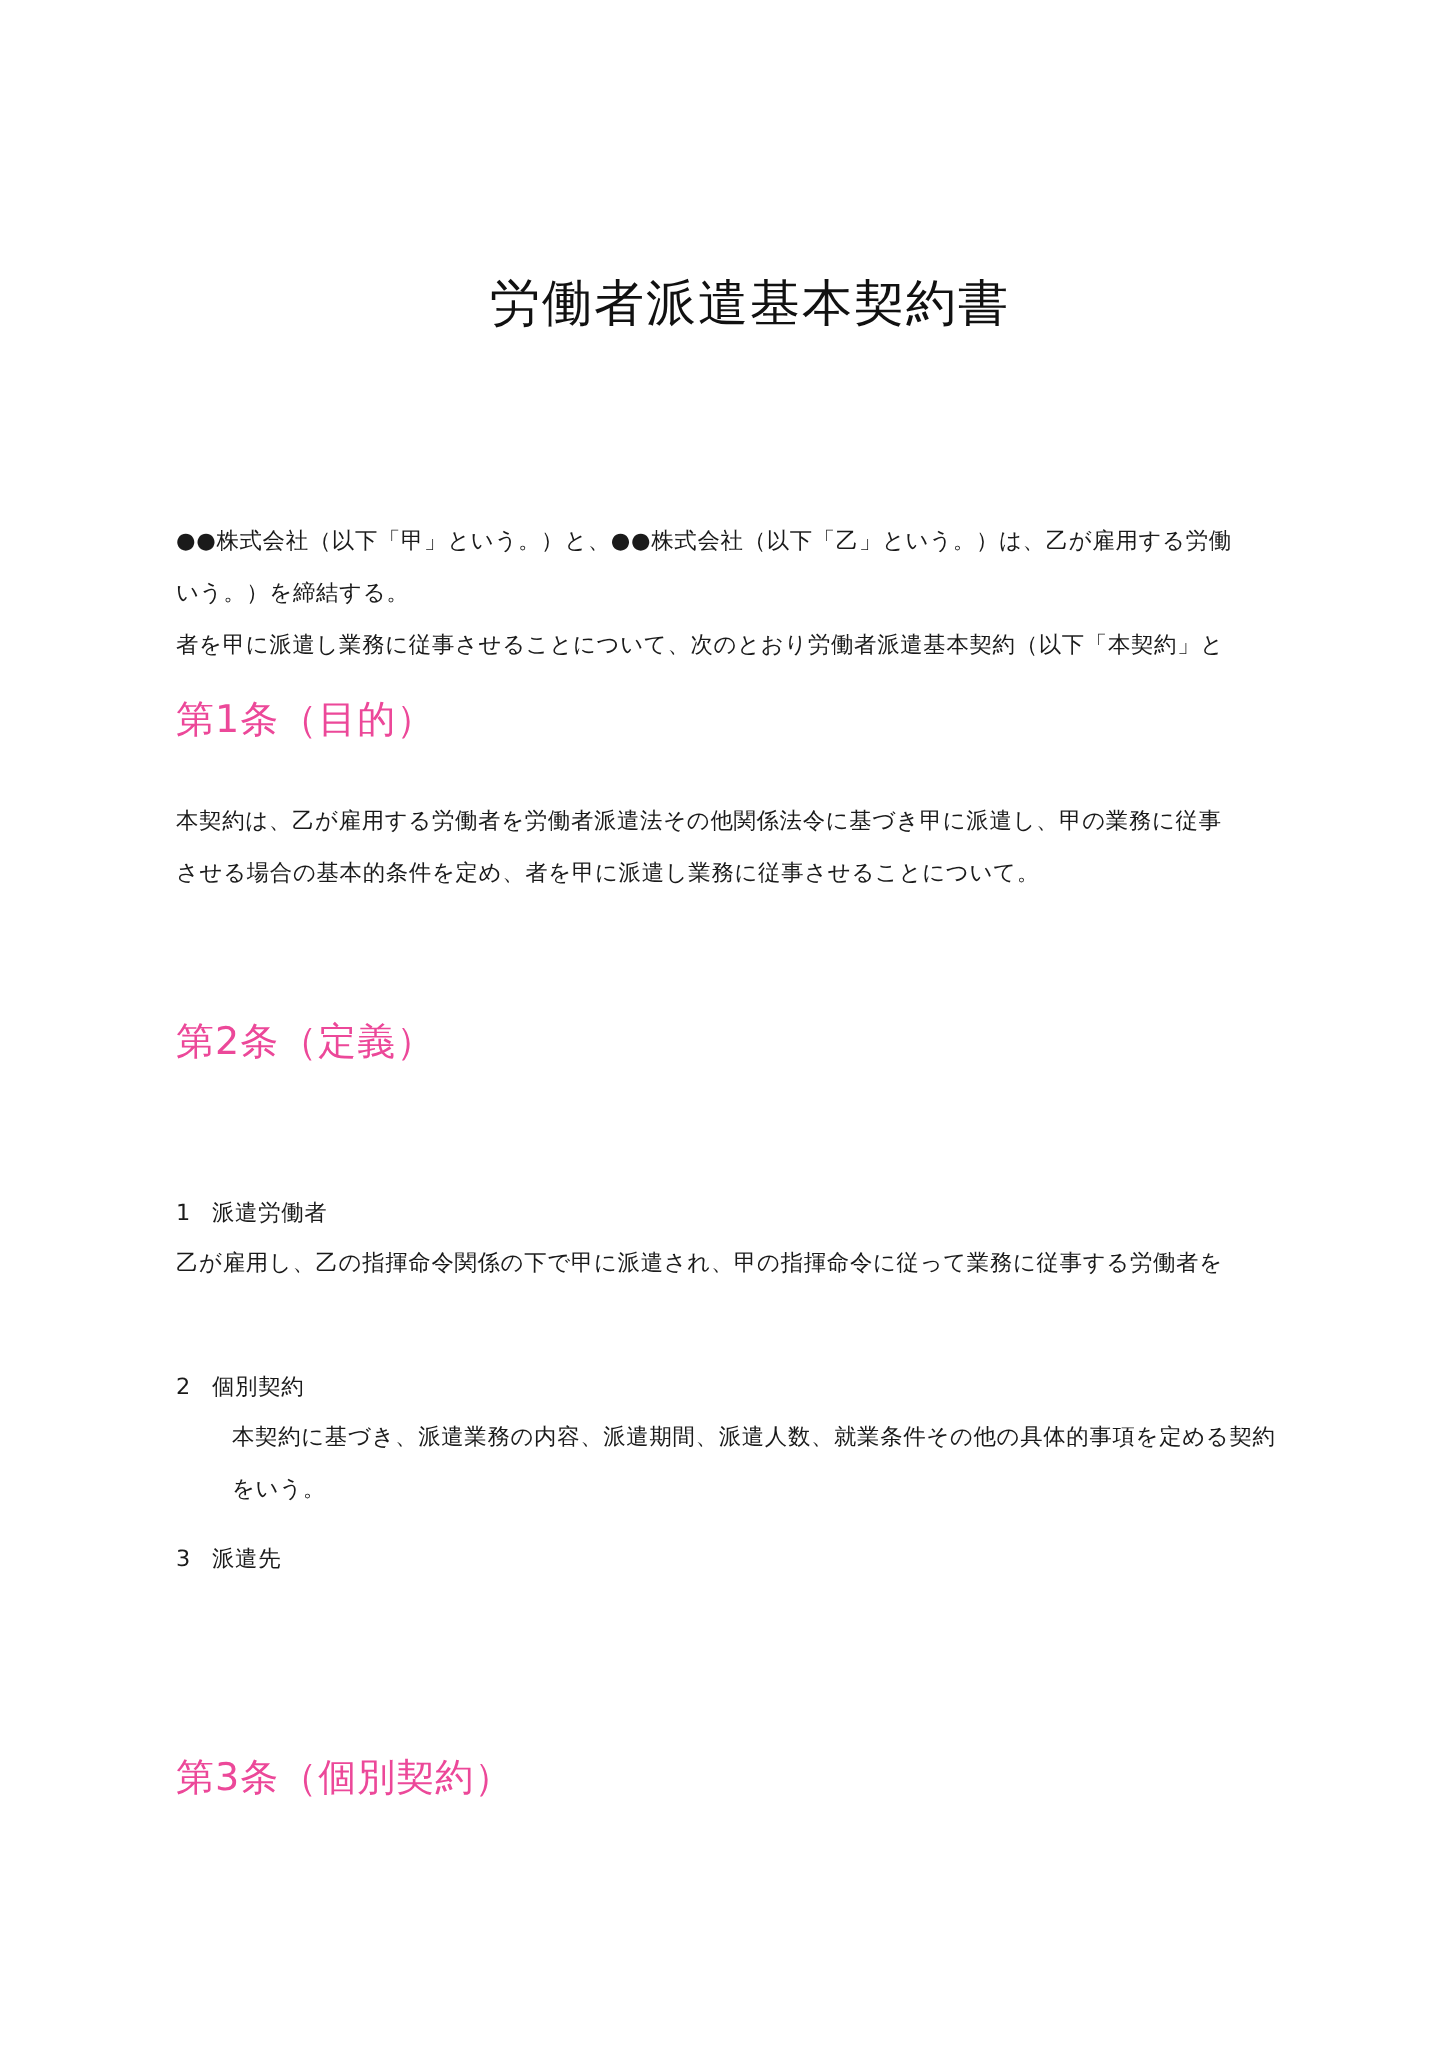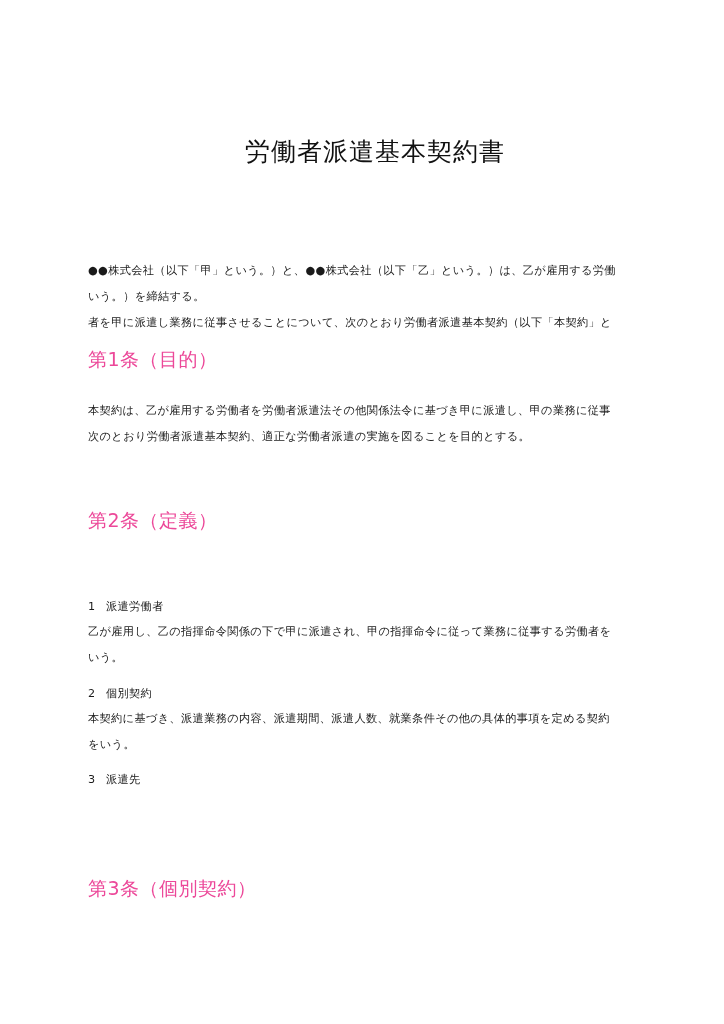--- a/index.html
+++ b/index.html
@@ -80,37 +80,36 @@
 
   <p class="para" style="top:210px;margin-top:48px;">
     <span class="line">●●株式会社（以下「甲」という。）と、●●株式会社（以下「乙」という。）は、乙が雇用する労働</span>
     <span class="line">いう。）を締結する。</span>
     <span class="line">者を甲に派遣し業務に従事させることについて、次のとおり労働者派遣基本契約（以下「本契約」と</span>
   </p>
 
   <h2 class="article-heading" style="top:347px;">第1条（目的）</h2>
   <p class="para" style="top:398px;">
     <span class="line">本契約は、乙が雇用する労働者を労働者派遣法その他関係法令に基づき甲に派遣し、甲の業務に従事</span>
-    <span class="line">次のとおり労働者派遣基本契約、適正な労働者派遣の実施を図ることを目的とする。</span>
+    <span class="line">させる場合の基本的条件を定め、者を甲に派遣し業務に従事させることについて。</span>
   </p>
 
   <h2 class="article-heading" style="top:508px;">第2条（定義）</h2>
 
   <p class="item-label" style="top:599px;">
     <span class="item-num">1</span><span>派遣労働者</span>
   </p>
   <p class="para" style="top:619px;">
     <span class="line">乙が雇用し、乙の指揮命令関係の下で甲に派遣され、甲の指揮命令に従って業務に従事する労働者を</span>
-    <span class="line">いう。</span>
   </p>
 
   <p class="item-label" style="top:686px;">
     <span class="item-num">2</span><span>個別契約</span>
   </p>
-  <p class="para" style="top:706px;">
+  <p class="para" style="top:706px;margin-left:28px;">
     <span class="line">本契約に基づき、派遣業務の内容、派遣期間、派遣人数、就業条件その他の具体的事項を定める契約</span>
     <span class="line">をいう。</span>
   </p>
 
   <p class="item-label" style="top:772px;">
     <span class="item-num">3</span><span>派遣先</span>
   </p>
 
   <h2 class="article-heading" style="top:876px;">第3条（個別契約）</h2>
 

